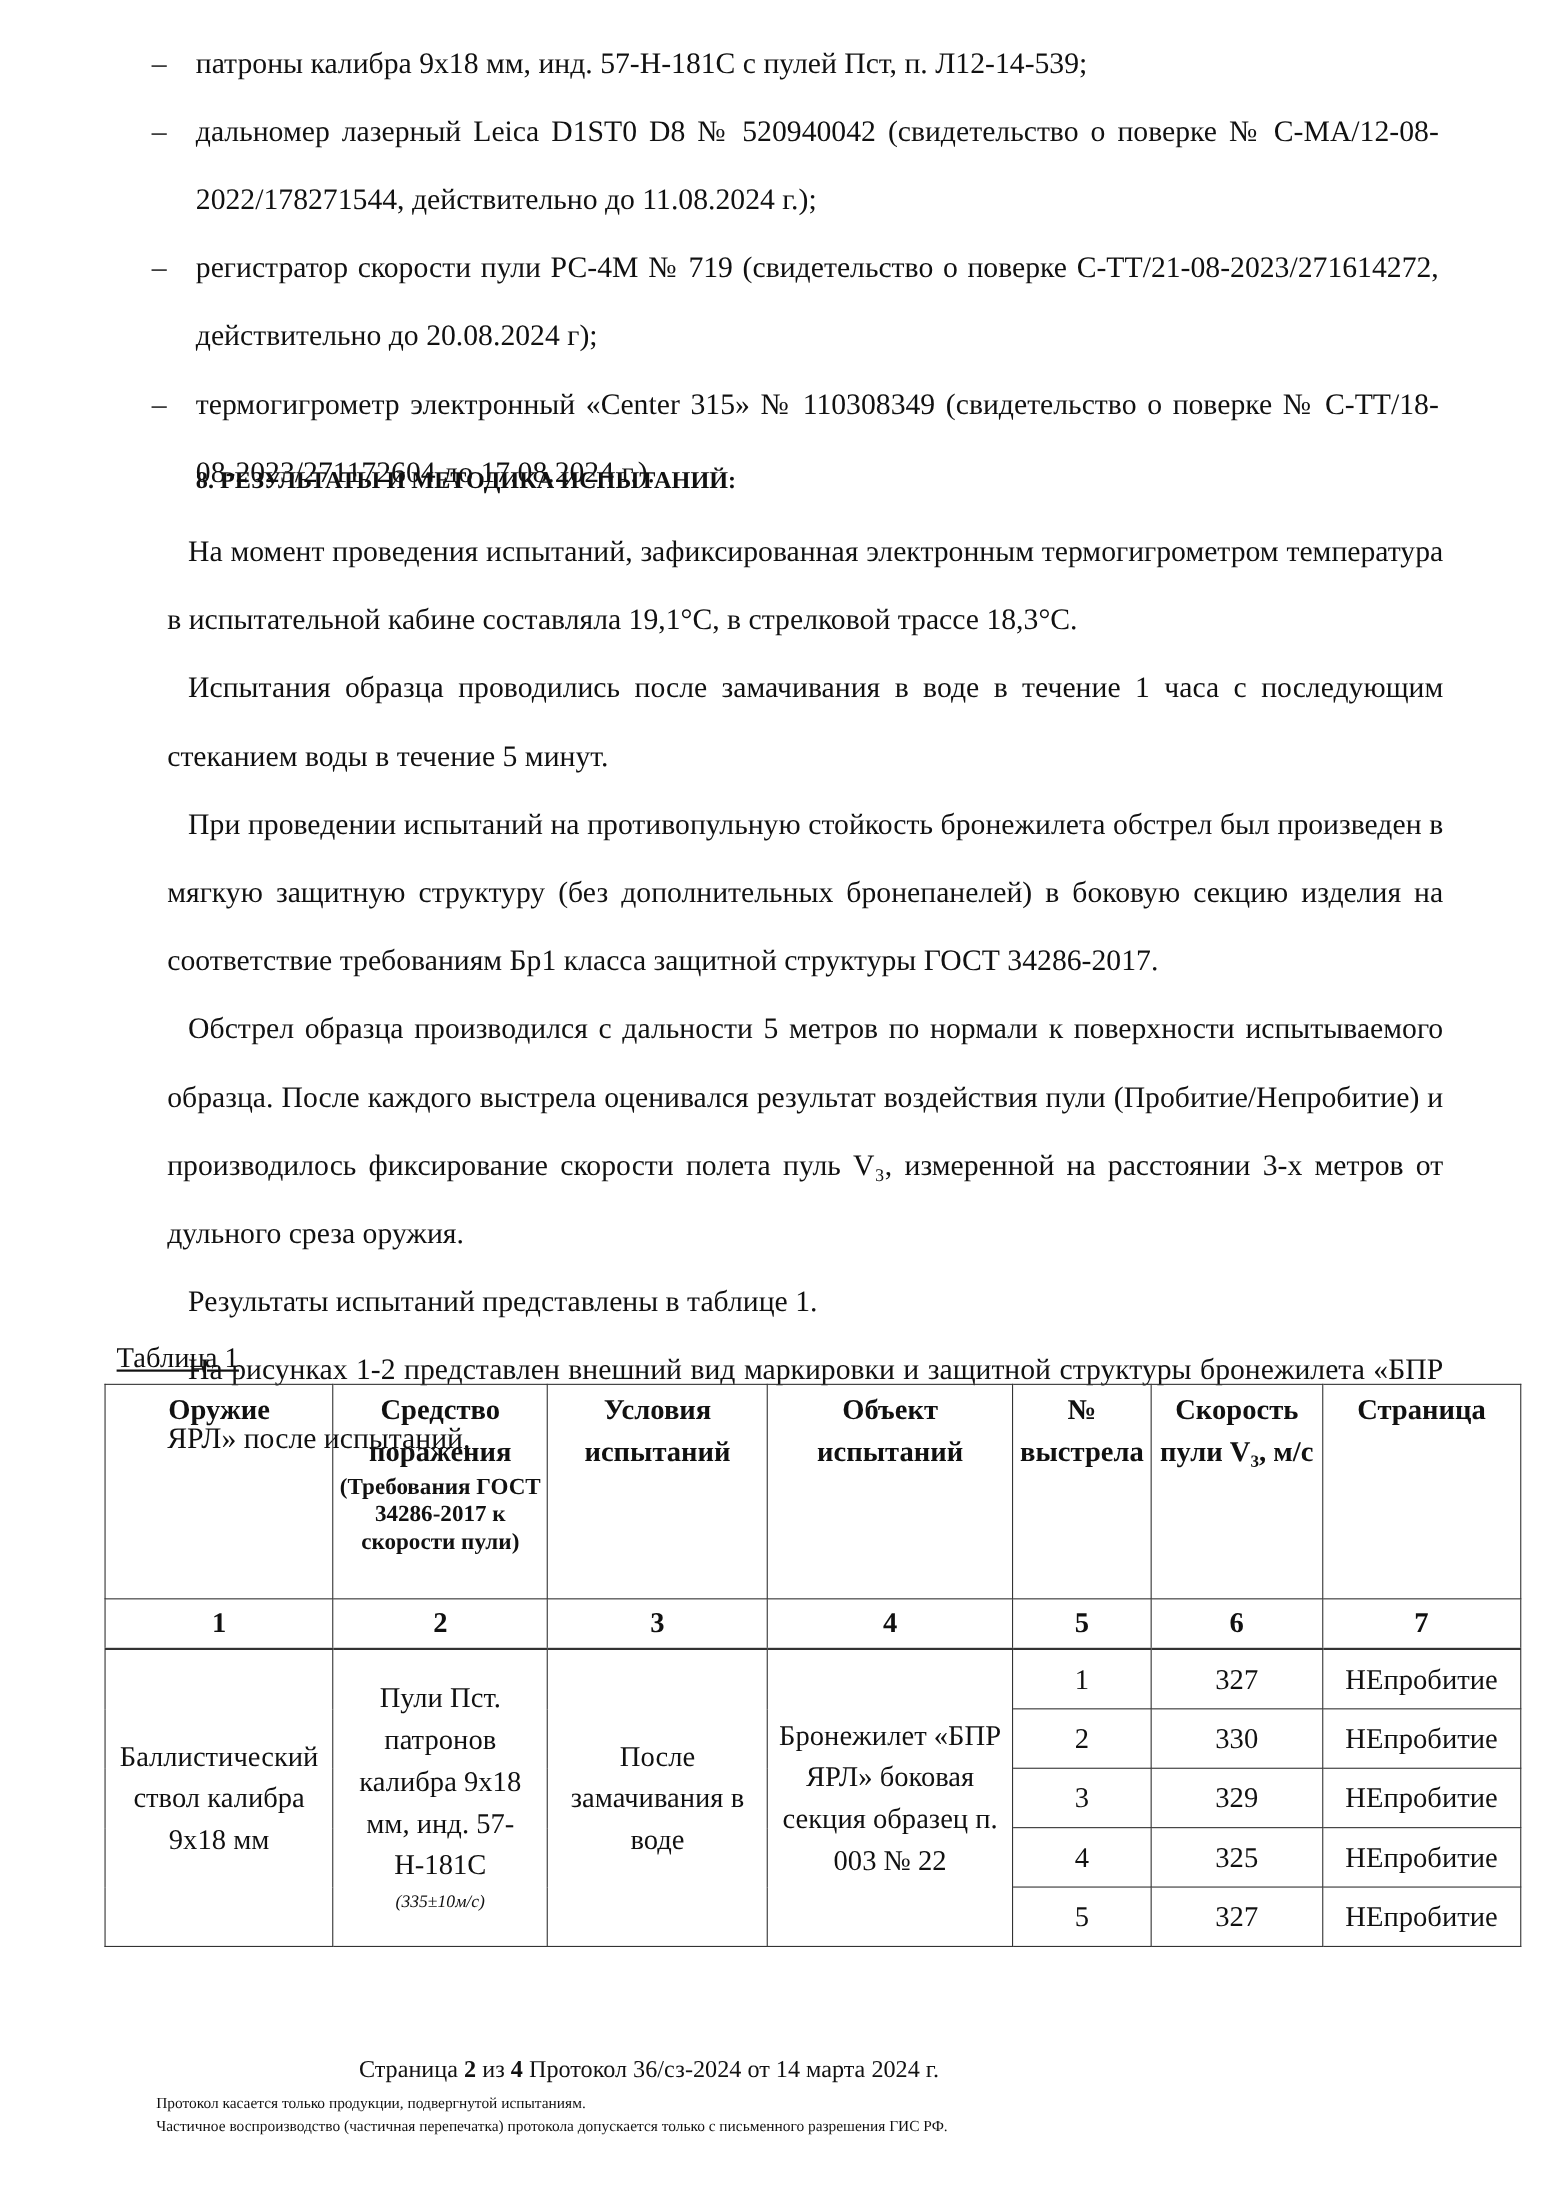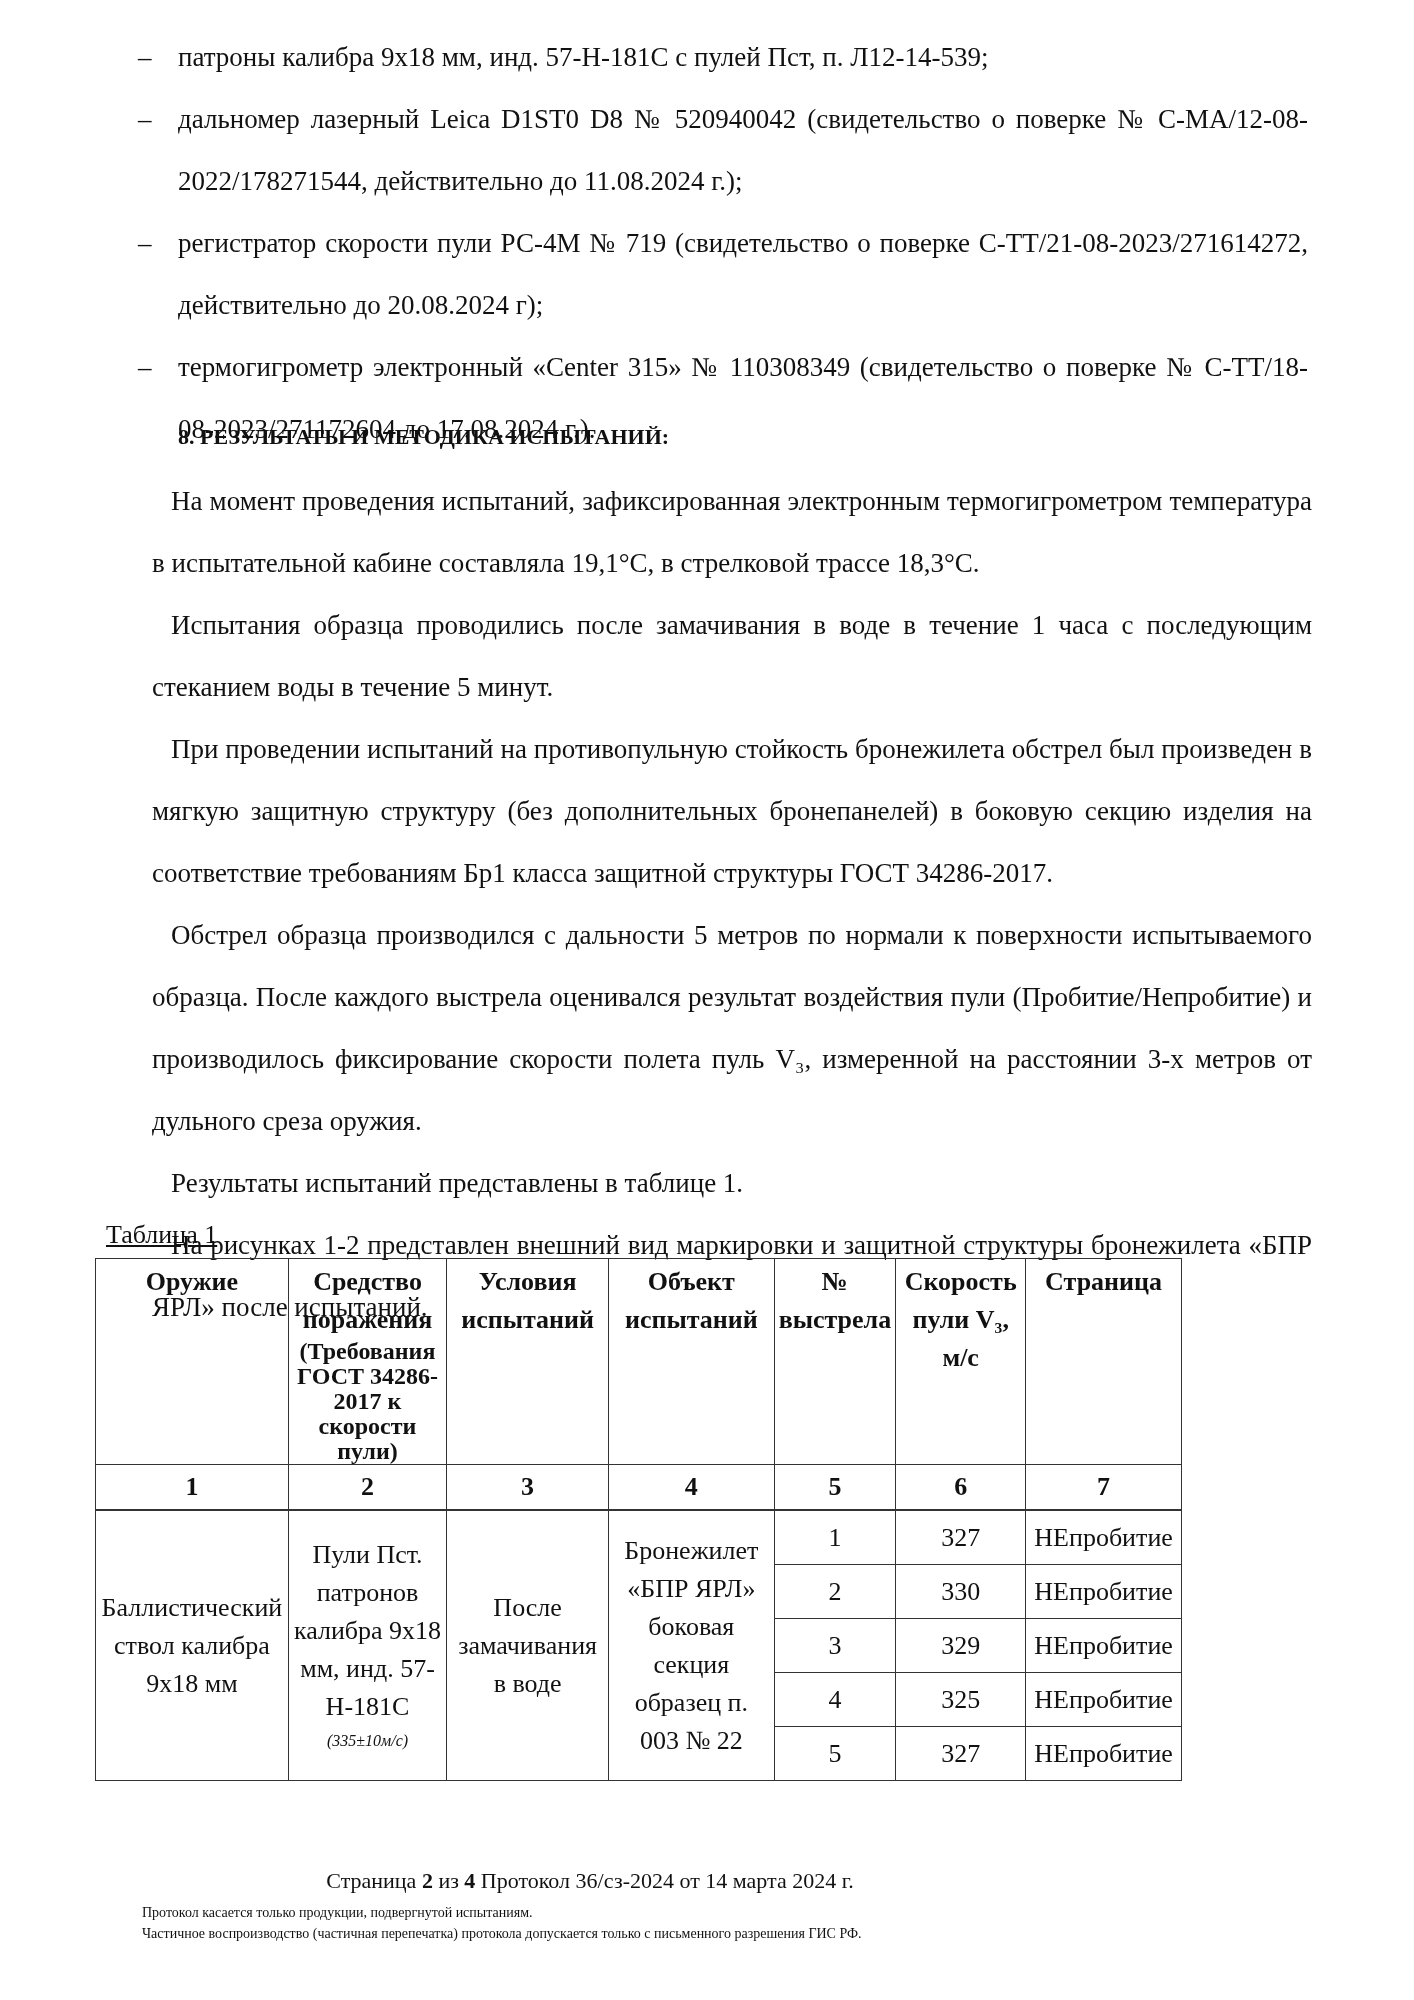--- a/index.html
+++ b/index.html
@@ -12,26 +12,26 @@
   .txt { font-size: 27px; line-height: 62px; }
   .bullets { position: absolute; left: 138px; top: 26px; width: 1170px; }
   .bullet { display: flex; }
   .bullet .dash { width: 40px; flex: 0 0 40px; }
   .bullet .body { flex: 1; text-align: justify; }
   .heading { position: absolute; left: 178px; top: 424px; font-weight: bold; font-size: 22px; }
   .paras { position: absolute; left: 152px; top: 470px; width: 1160px; }
   .para { text-indent: 19px; text-align: justify; margin: 0; }
   .caption { position: absolute; left: 106px; top: 1220px; font-size: 26px; text-decoration: underline; }
   table.results {
-    position: absolute; left: 95px; top: 1258px; width: 1087px;
+    position: absolute; left: 95px; top: 1258px; width: 1288px;
     border-collapse: collapse; font-size: 26px;
   }
   table.results td, table.results th { border: 1.5px solid #333; text-align: center; padding: 0 4px; }
   table.results th { font-weight: bold; vertical-align: top; line-height: 38px; padding-top: 4px; }
-  table.results th small { display: block; font-size: 24px; line-height: 25px; }
+  table.results th small { display: block; font-size: 21px; line-height: 25px; }
   table.results tr.nums td { font-weight: bold; height: 44px; border-bottom-width: 2.5px; }
   table.results td.big { vertical-align: middle; line-height: 38px; }
   table.results td.shot { height: 53px; }
   .it { font-style: italic; font-size: 16px; display:block; line-height: 30px; }
   .footer-main { position: absolute; left: 0; width: 1180px; top: 1868px; text-align: center; font-size: 22px; }
   .footer-main b { font-weight: bold; }
   .footer-small { position: absolute; left: 142px; top: 1902px; font-size: 14px; line-height: 21px; }
 </style>
 </head>
 <body>

